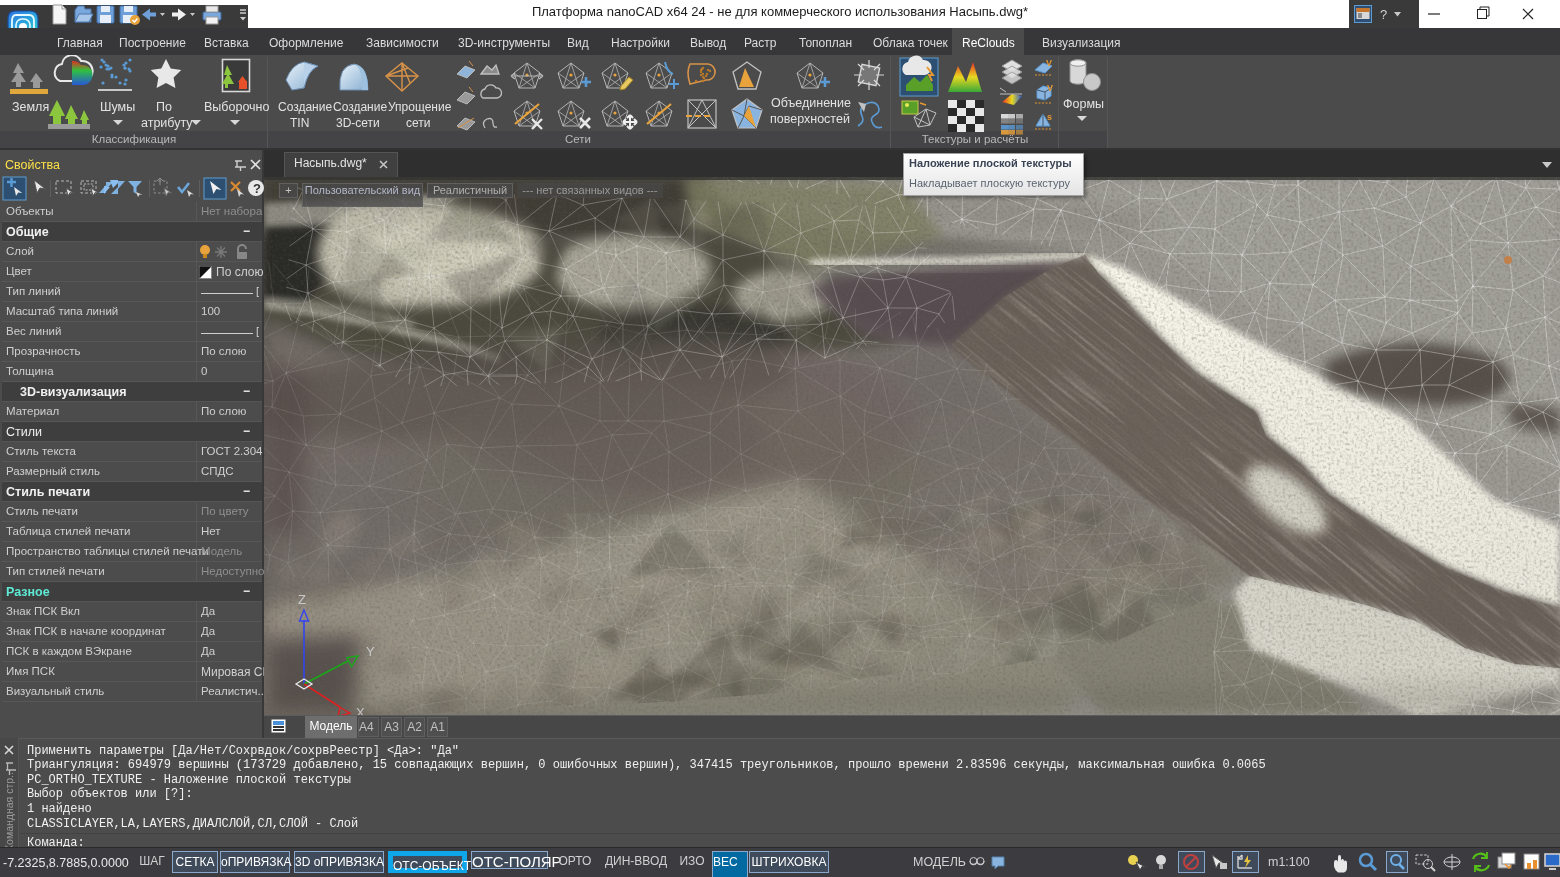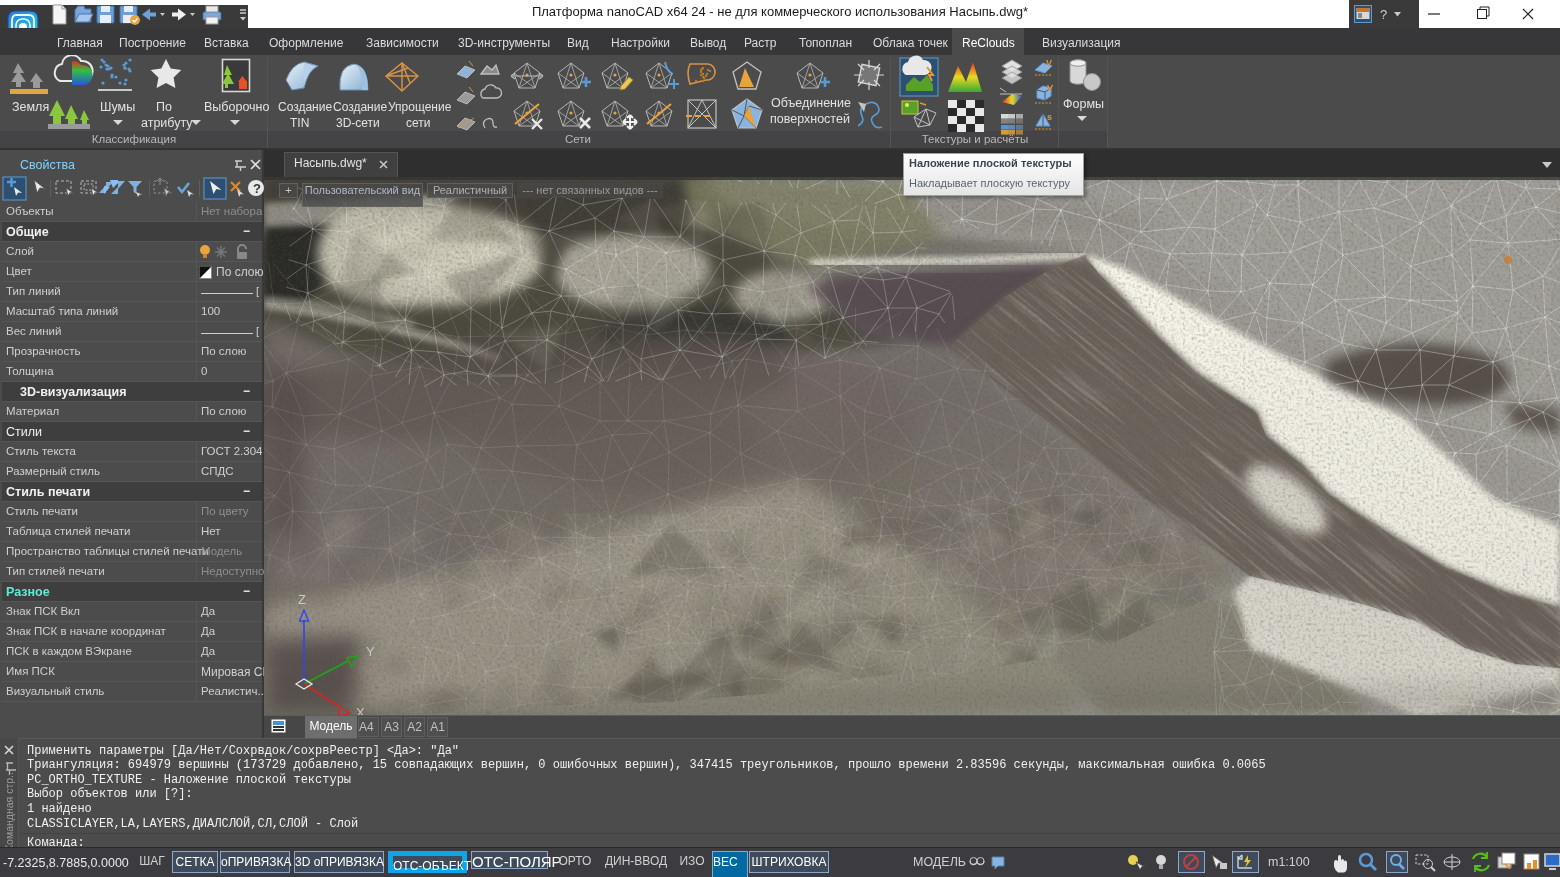--- a/index.html
+++ b/index.html
@@ -430,21 +430,21 @@
 <svg class="a" style="left:1064px;top:57px" width="40" height="36" viewBox="0 0 40 36">
  <path d="M6 6 a8 3.2 0 0 1 16 0 l0 18 a8 3.2 0 0 1 -16 0 z" fill="#d8d8d8" stroke="#909090"></path>
  <ellipse cx="14" cy="6" rx="8" ry="3.2" fill="#f0f0f0" stroke="#909090"></ellipse>
  <circle cx="28" cy="25" r="8.5" fill="#c8c8c8" stroke="#909090"></circle>
 </svg>
 <div class="a tt" style="left:1063px;top:97px;font-size:12.5px">Формы</div>
 <svg class="a" style="left:1076px;top:115px" width="12" height="7">
     <path d="M1 1h10l-5 5z" fill="#d8d8d8"></path>
   </svg>
 <div class="a" style="left:0;top:150px;width:264px;height:588px;background:#4c4c4c;border-right:2px solid #383838"></div>
-<div class="a" style="left:20px;top:158px;color:#7dd3fc;font-size:12.5px">Свойства</div>
+<div class="a" style="left:5px;top:158px;color:#fde047;font-size:12.5px">Свойства</div>
 <svg class="a" style="left:232px;top:159px" width="30" height="13" viewBox="0 0 30 13">
  <path d="M3 2h7M5 2v6M3 8h11M8.5 8v4" stroke="#d0d0d0" stroke-width="1.4" fill="none"></path>
  <path d="M19 1l9 9M28 1l-9 9" stroke="#e0e0e0" stroke-width="1.6"></path>
   </svg>
 <svg class="a" style="left:0;top:176px" width="264" height="26" viewBox="0 0 264 26">
  <rect x="3" y="1" width="23" height="23" fill="#2c4f72" stroke="#5e9bd0"></rect>
  <path d="M7 6h9M11.5 2v9" stroke="#5b9bd5" stroke-width="2.4"></path>
  <path d="M14 11l2 9 2.2-3.6 4 .6z" fill="#e8e8e8"></path>
  <path d="M34 4l3 13 3-5 5.5 1z" fill="#e8e8e8" stroke="#555"></path>
  <rect x="50" y="4" width="1" height="17" fill="#5e5e5e"></rect>

